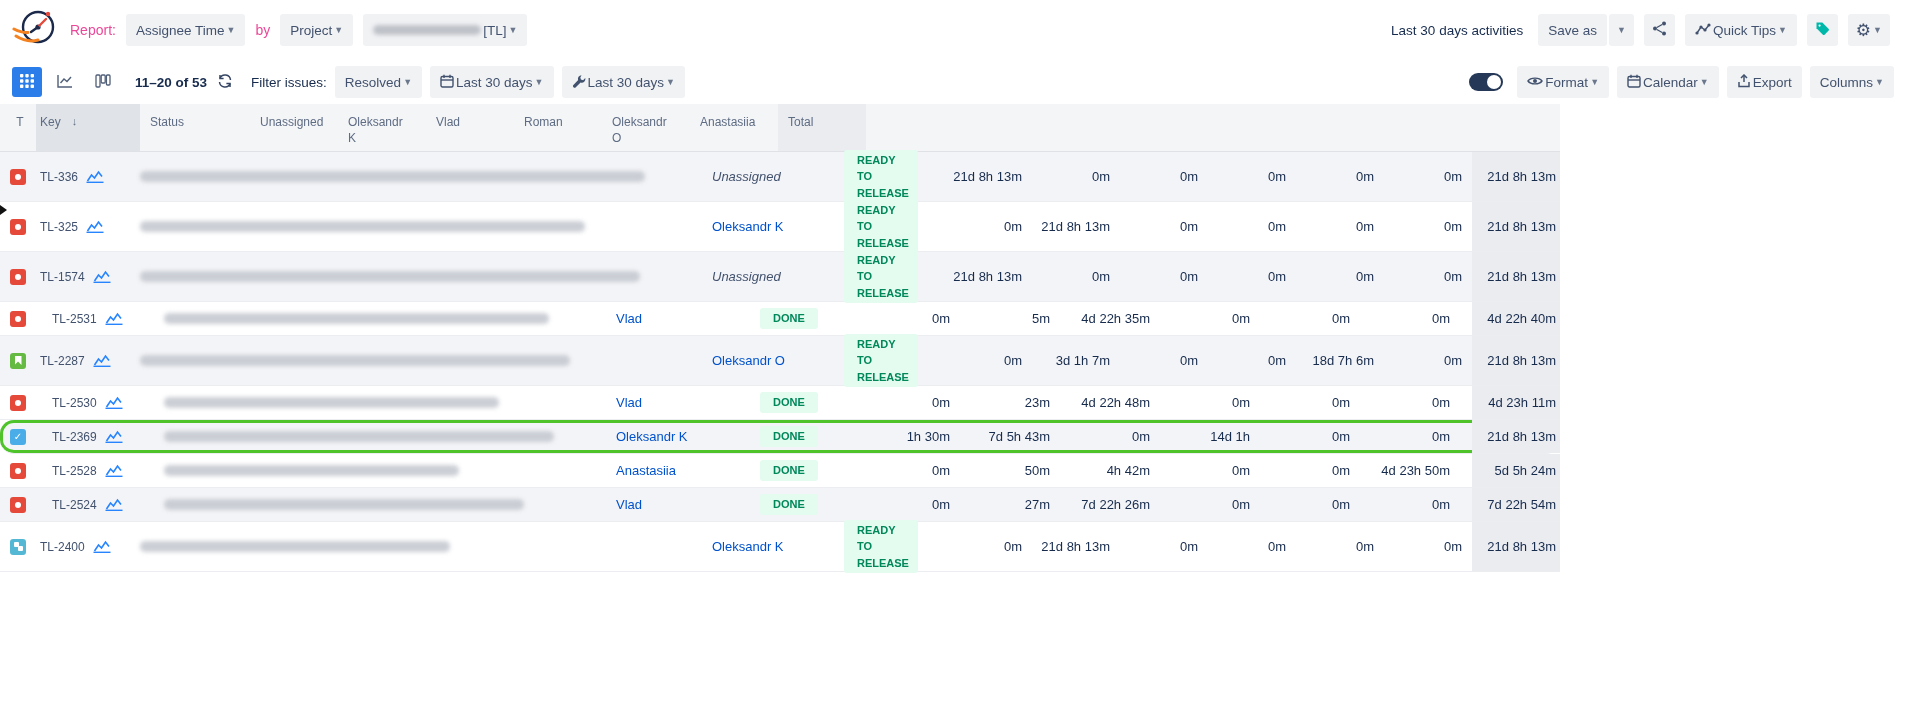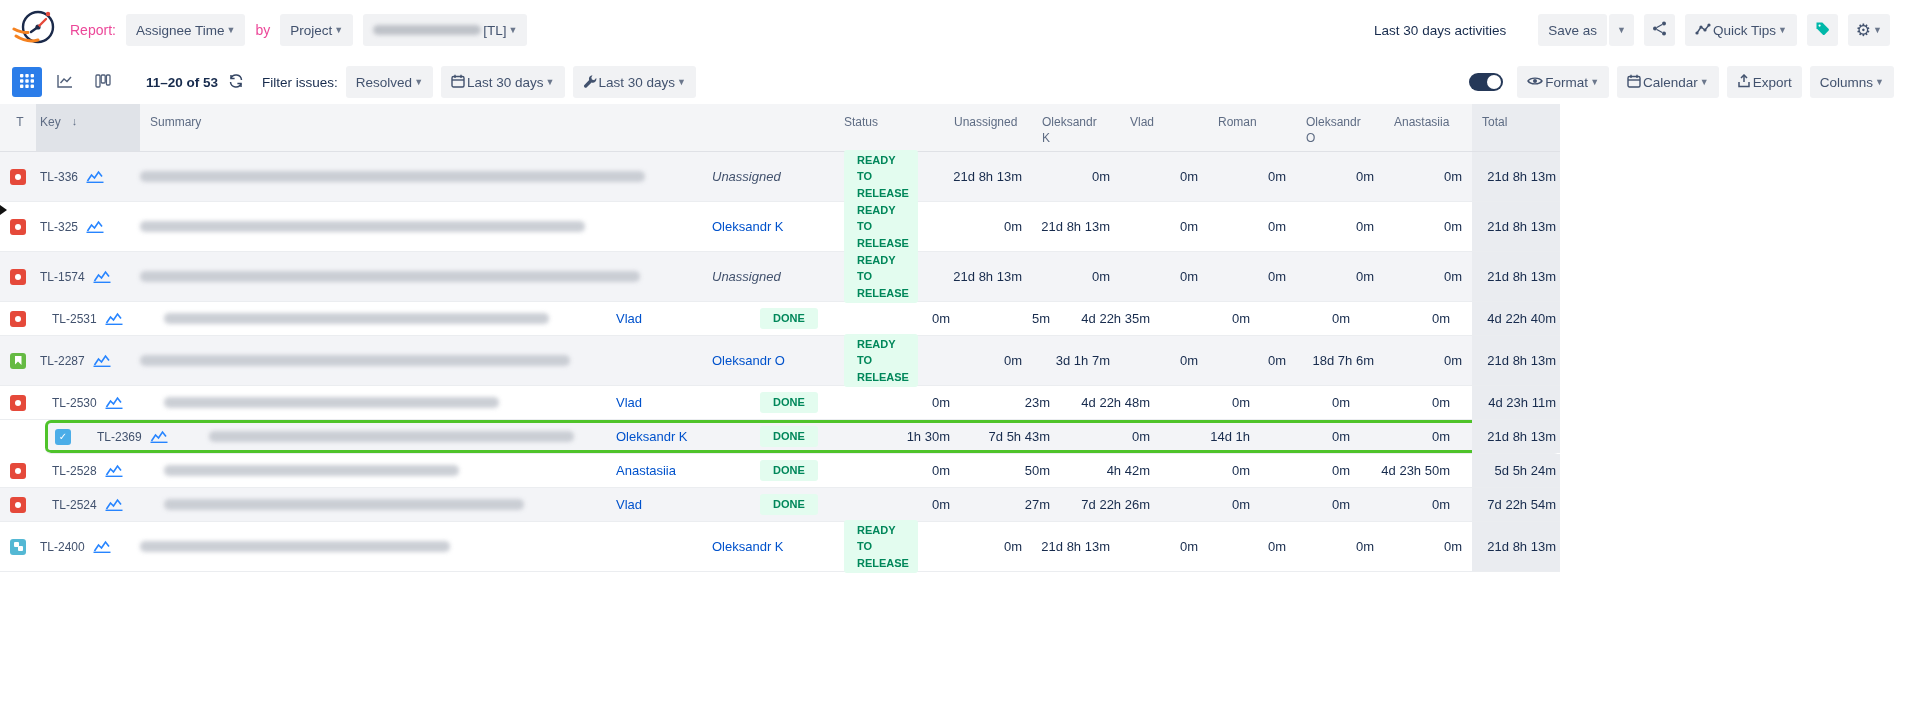--- a/index.html
+++ b/index.html
@@ -13,48 +13,48 @@
   .logo { width:50px; height:48px; display:flex; align-items:center; justify-content:center; }
   .lbl { font-size:14px; color:#ec4899; }
   .btn {
     display:inline-flex; align-items:center; gap:2px; background:#f1f2f4; border:none; border-radius:3px;
     height:32px; padding:0 10px; font-size:13.5px; color:#42526e; cursor:pointer; font-family:inherit; white-space:nowrap;
   }
   .icon-btn { padding:0 8px; }
   .chev { font-size:9px; color:#6b778c; }
   .spacer { flex:1; }
   .split { display:inline-flex; gap:2px;align-items:center; }
-  .activities { font-size:13.5px; color:#172b4d; margin-right:22px; }
+  .activities { font-size:13.5px; color:#172b4d; margin-right:5px; }
   .gear-glyph { font-size:17px; color:#42526e; line-height:1; }
 
   
   .toolbar { display:flex; align-items:center; gap:8px; height:44px; padding:0 12px; }
   .viewbtn { width:30px; height:30px; display:inline-flex; align-items:center; justify-content:center;
              background:transparent; border:none; border-radius:3px; cursor:pointer; }
   .viewbtn.active { background:#2b7de9; }
-  .pagination { font-weight:600; font-size:13.5px; color:#172b4d; margin-left:20px; }
+  .pagination { font-weight:600; font-size:13.5px; color:#172b4d; margin-left:9px; }
   .ghost-btn { background:none; border:none; cursor:pointer; display:inline-flex; align-items:center; padding:2px; }
   .filter-lbl { font-size:13.5px; color:#172b4d; margin-left:8px; }
   .toggle { width:34px; height:18px; border-radius:10px; background:#253858; position:relative; cursor:pointer; margin-right:6px; }
   .toggle .knob { position:absolute; right:2px; top:2px; width:14px; height:14px; border-radius:50%; background:#fff; }
 
   
   .report-table { width:1560px; font-size:13px; }
   .thead { display:flex; background:#f4f5f7; height:48px; border-bottom:1px solid #dfe1e6; }
   .th { display:flex; align-items:flex-start; padding-top:10px; padding-left:10px; padding-right:6px;
         color:#5e6c84; font-size:12px; cursor:pointer; line-height:1.35; }
   .th.sorted { background:#e0e3e8; }
   .sort-arrow { font-size:11px; margin-left:3px; color:#5e6c84; }
   .two-line span.colname { display:inline-block; width:62px; }
 
   .tbody .tr { display:flex; align-items:center; border-bottom:1px solid #ebedf0; background:#fff; }
   .tr.alt { background:#f3f4f7; }
   .tr.tall { height:50px; }
   .tr.short { height:34px;gap:12px; }
-  .tr.highlighted { box-shadow:inset 0 0 0 3px #4fc32a; border-radius:6px; position:relative; z-index:1;margin-left:45px; }
+  .tr.highlighted { box-shadow:inset 0 0 0 3px #4fc32a; border-radius:14px; position:relative; z-index:1; }
 
   .td { display:flex; align-items:center; height:100%; }
   .c-t       { width:36px;  justify-content:center; }
   .c-key     { width:104px; gap:8px; padding-left:4px; }
   .c-summary { flex:1; min-width:0; padding-right:20px; }
   .c-assignee{ width:132px; padding-left:10px; }
   .c-status  { width:110px; padding-left:10px; }
   .c-time    { width:88px;  justify-content:flex-end; padding-right:10px; }
   .c-total   { width:88px;  justify-content:flex-end; padding-right:4px; background:#eaecf0; }
   .th.c-time  { justify-content:flex-start; padding-left:10px; }
@@ -283,21 +283,20 @@
   </button>
 </div>
 
 <div class="report-table">
   <div class="thead">
     <div class="th c-t">T</div>
     <div class="th c-key sorted">
       <span>Key</span>
       <span class="sort-arrow">↓</span>
     </div>
-    <div class="th c-summary">Summary</div>
     <div class="th c-status">Status</div>
     <div class="th c-time">Unassigned</div>
     <div class="th c-time two-line">
         <span class="colname">Oleksandr K</span>
       </div>
     <div class="th c-time">Vlad</div>
     <div class="th c-time">Roman</div>
     <div class="th c-time two-line">
         <span class="colname">Oleksandr O</span>
       </div>

